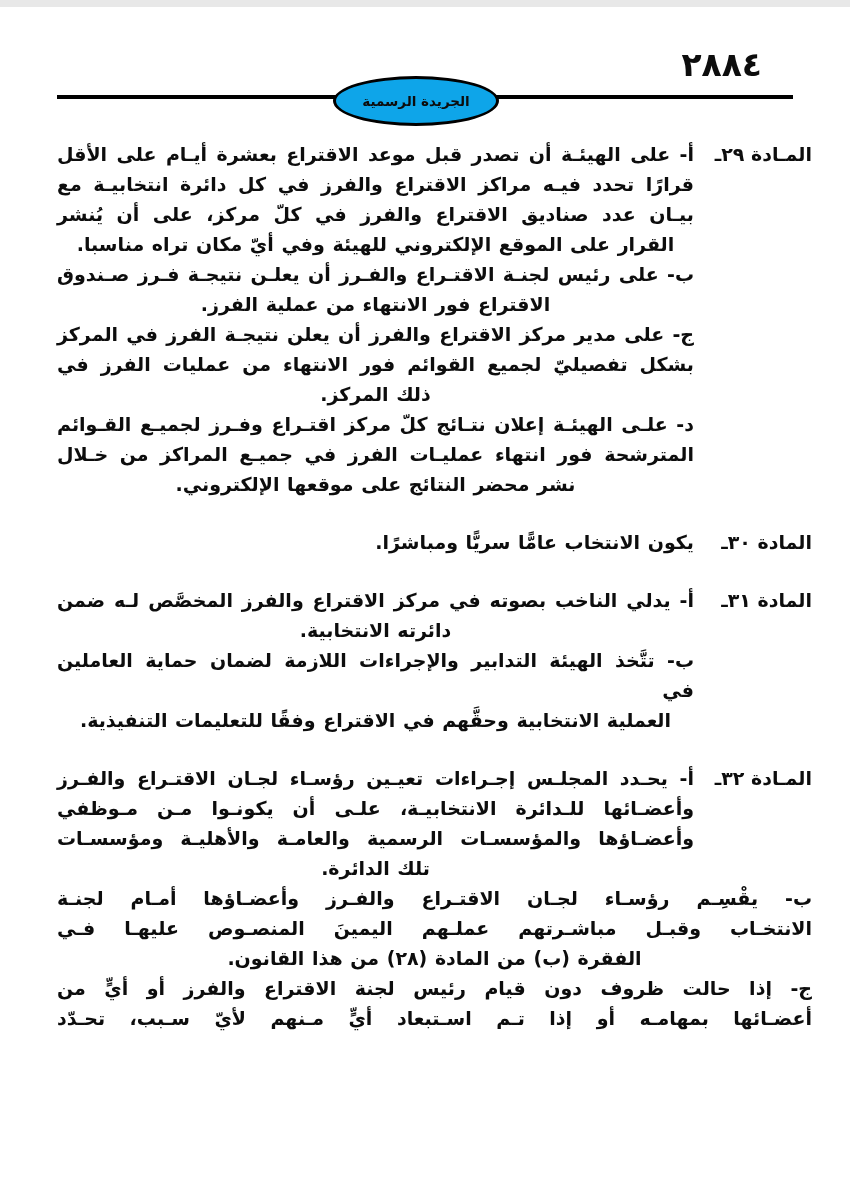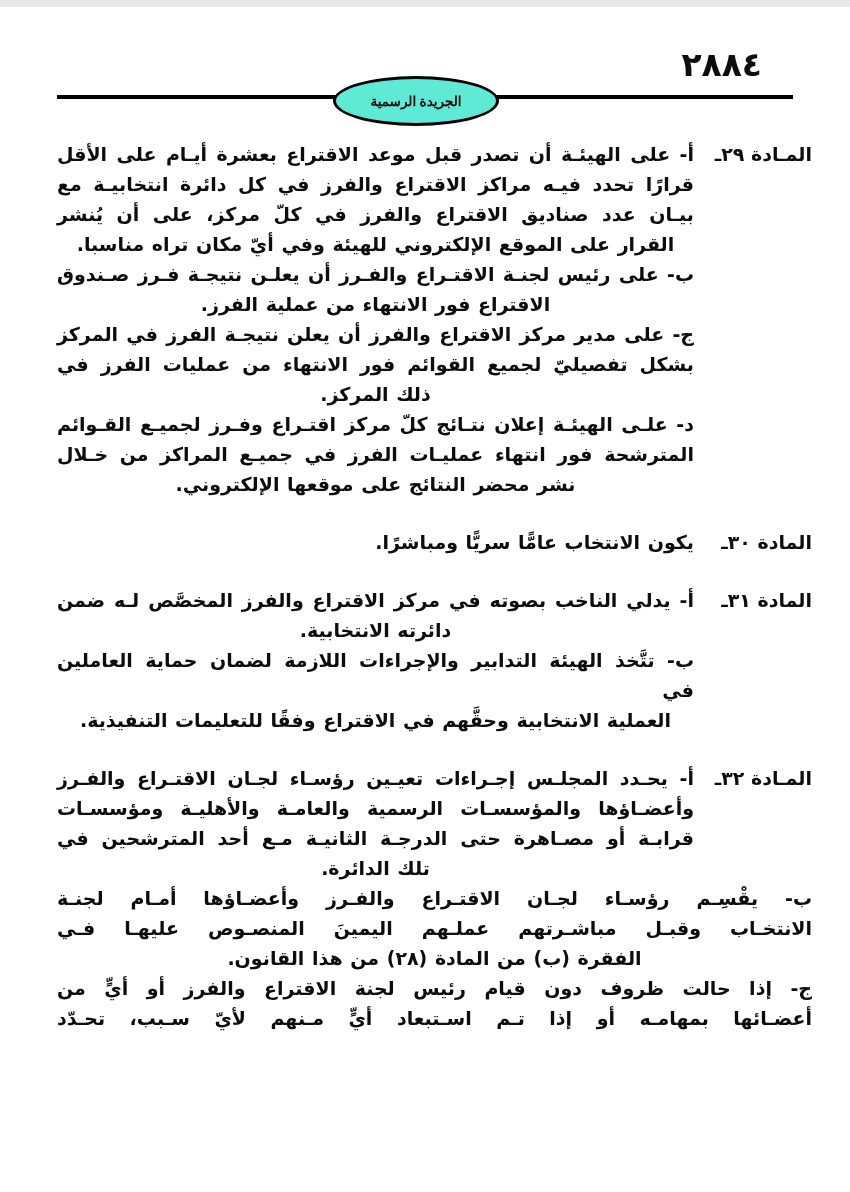--- a/index.html
+++ b/index.html
@@ -36,27 +36,26 @@
     width: 736px;
     height: 4px;
     background: #000;
   }
   .title-oval {
     position: absolute;
     top: 69px;
     left: 333px;
     width: 160px;
     height: 44px;
-    background: #5eead4;
+    background: #0ea5e9;
     border: 3px solid #000;
     border-radius: 50%;
     display: flex;
     align-items: center;
     justify-content: center;
-    font-family: Liberation Serif, serif;
   }
   .title-oval span {
     font-size: 13.5px;
     font-weight: 700;
     white-space: nowrap;
   }
   
   .text-body {
     padding: 0 38px 0 57px;   
     font-size: 19px;
@@ -144,22 +143,22 @@
             </div>
           </div>
         </div>
       </section>
       <section class="article">
         <div class="article-row">
           <div class="article-label">المـادة ٣٢ـ</div>
           <div class="article-content">
             <div class="para">
               <div class="t-line"><span class="bullet">أ-</span> يحـدد المجلـس إجـراءات تعيـين رؤسـاء لجـان الاقتـراع والفـرز</div>
+              <div class="t-line">وأعضـائها للـدائرة الانتخابيـة، علـى أن يكونـوا مـن مـوظفي</div>
               <div class="t-line">وأعضـاؤها والمؤسسـات الرسمية والعامـة والأهليـة ومؤسسـات</div>
-              <div class="t-line">قرابـة أو مصـاهرة حتى الدرجـة الثانيـة مـع أحد المترشحين في</div>
               <div class="t-line t-last">تلك الدائرة.</div>
             </div>
           </div>
         </div>
         <div class="para">
           <div class="t-line"><span class="bullet">ب-</span> يقْسِـم رؤسـاء لجـان الاقتـراع والفـرز وأعضـاؤها أمـام لجنـة</div>
           <div class="t-line">الانتخـاب وقبـل مباشـرتهم عملـهم اليمينَ المنصـوص عليهـا فـي</div>
           <div class="t-line t-last">الفقرة (ب) من المادة (٢٨) من هذا القانون.</div>
         </div>
         <div class="para">

